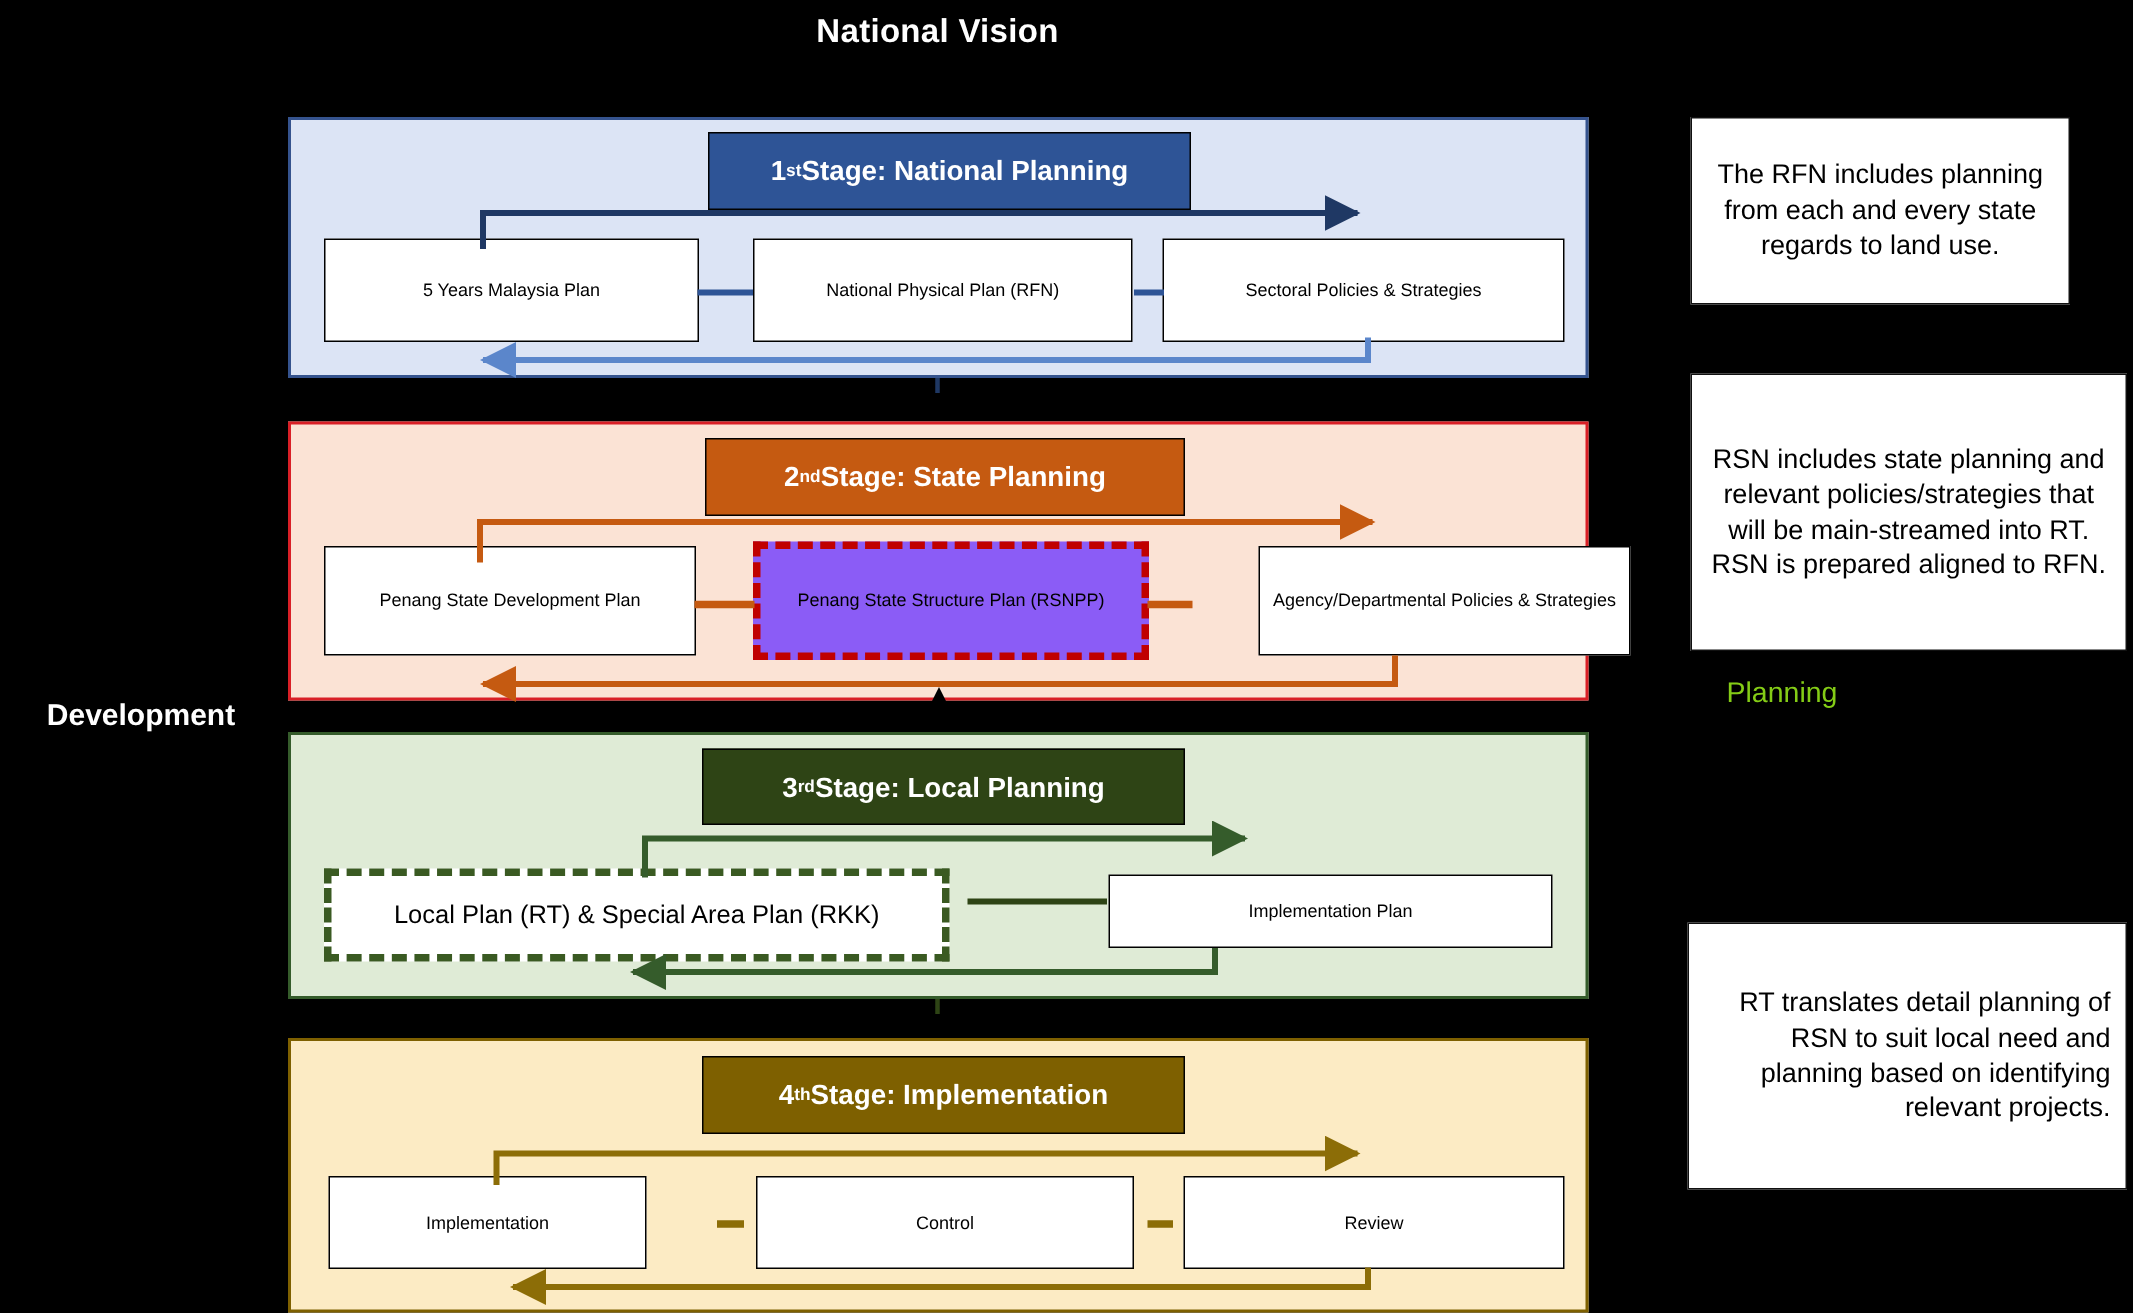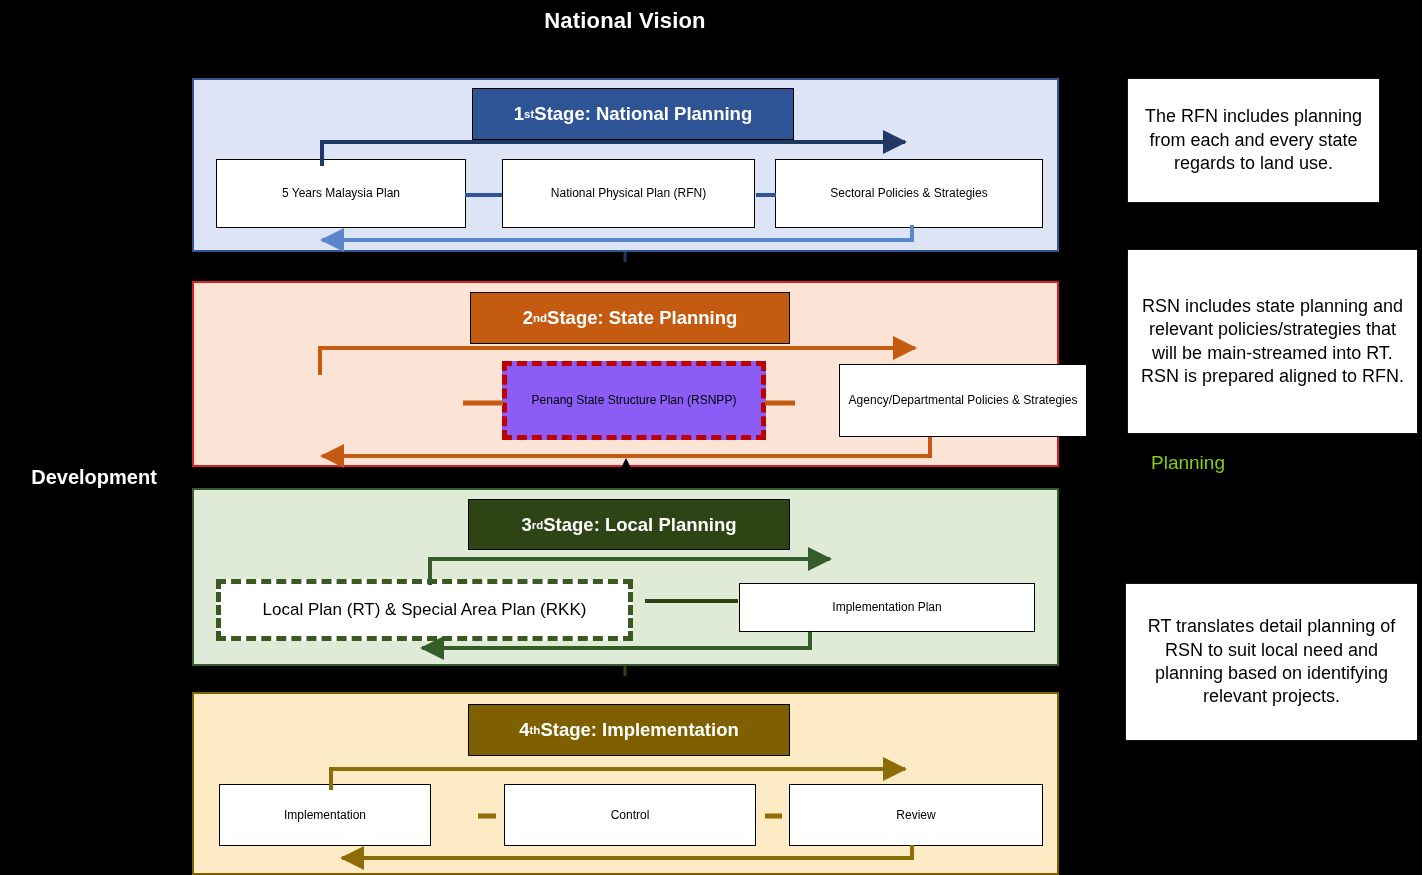--- a/index.html
+++ b/index.html
@@ -69,21 +69,21 @@
   .s4 .n3{left:595px;top:90px; width:254px;height:62px;}
 
   
   .note{
     position:absolute;box-sizing:border-box;background:#fff;border:1px solid #111;
     display:flex;align-items:center;justify-content:center;text-align:center;
     font-size:18px;line-height:1.3;padding:10px 10px;color:#000;
   }
   #note-1{left:1127px;top:78px; width:253px;height:125px;}
   #note-2{left:1127px;top:249px;width:291px;height:185px;}
-  #note-3{left:1125px;top:583px;width:293px;height:158px;}
+  #note-3{left:1125px;top:615px;width:293px;height:178px;text-align:right;}
 
   svg.ov{position:absolute;left:0;top:0;width:1422px;height:875px;pointer-events:none;}
 </style>
 </head>
 <body>
 
 <div class="abs" id="national-vision">National Vision</div>
 
 <div class="abs" id="development-label">Development</div>
 
@@ -107,20 +107,23 @@
   </div>
 </div>
 
 <div class="stage s2">
   <div class="stage-head">
     <span>2</span>
       <sup>nd</sup>
       <span> Stage: State Planning</span>
   </div>
 
+  <div class="node n1">
+    <span>Penang State Development Plan</span>
+  </div>
   <div class="node n2 dashed-red">
     <span>Penang State Structure Plan (RSNPP)</span>
   </div>
   <div class="node n3">
     <span>Agency/Departmental Policies &amp; Strategies</span>
   </div>
 </div>
 
 <div class="stage s3">
   <div class="stage-head">

